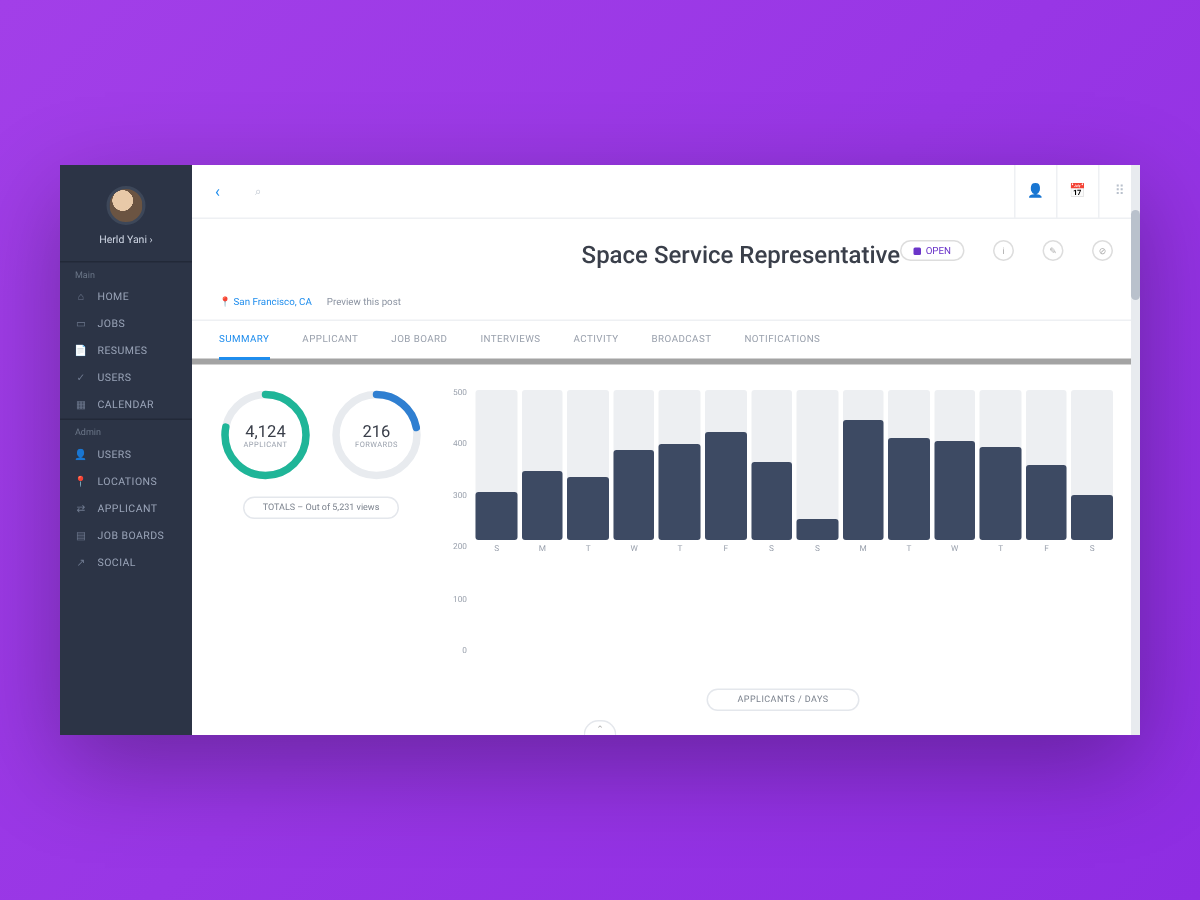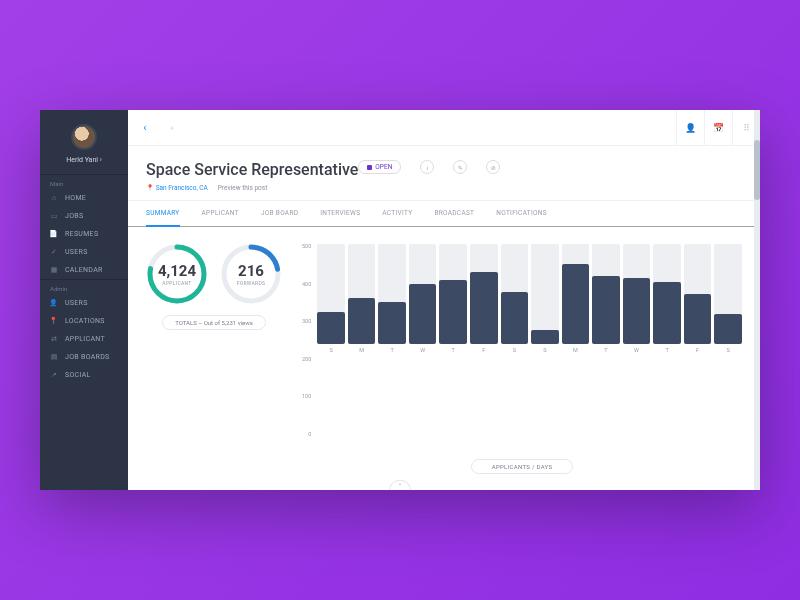--- a/index.html
+++ b/index.html
@@ -14,38 +14,38 @@
 .nav-ic{width:8px;height:8px;display:flex;align-items:center;justify-content:center;font-size:7px;color:#6f7a90}
 .nav-item span.lbl{color:#9aa4b8;letter-spacing:.3px}
 .main{flex:1;display:flex;flex-direction:column;background:#fff;overflow:hidden}
 .topbar{height:36px;display:flex;align-items:center;border-bottom:1px solid #eef0f3}
 .back{width:34px;display:flex;align-items:center;justify-content:center;color:#1f8ded;font-size:11px;cursor:pointer}
 .search{flex:1;display:flex;align-items:center;gap:6px;padding:0 8px;color:#bfc6d0;font-size:7.5px}
 .search input{border:none;outline:none;font-size:7.5px;color:#555;flex:1}
 .tbicons{display:flex}
 .tbic{width:28px;height:36px;border-left:1px solid #eef0f3;display:flex;align-items:center;justify-content:center;color:#b9c1cc;font-size:9px;cursor:pointer}
 .header{padding:14px 18px 8px;border-bottom:1px solid #eef0f3}
-.title-row{display:flex;align-items:flex-start;justify-content:flex-start}
+.title-row{display:flex;align-items:flex-start;justify-content:flex-end}
 h1{font-size:16px;font-weight:500;color:#3a3f4a}
 .actions{display:flex;gap:19px;align-items:center}
 .pill{border:1px solid #ddd;border-radius:10px;padding:2px 8px;font-size:6.5px;display:flex;align-items:center;gap:3px;color:#6b35c9}
 .pill .dot{width:5px;height:5px;background:#6b35c9;border-radius:1px}
 .circ-btn{width:14px;height:14px;border:1px solid #ddd;border-radius:50%;display:flex;align-items:center;justify-content:center;font-size:6px;color:#aaa;cursor:pointer}
-.meta{display:flex;gap:10px;align-items:center;margin-top:5px;font-size:6.5px;color:#8b93a1}
+.meta{display:flex;gap:10px;align-items:center;margin-top:18px;font-size:6.5px;color:#8b93a1}
 .meta .loc{color:#1f8ded}
-.tabs{display:flex;gap:22px;padding:0 18px;border-bottom:1px solid #a3a3a3}
+.tabs{display:flex;gap:22px;padding:0 18px;border-bottom:4px solid #a3a3a3}
 .tab{font-size:6.5px;color:#9aa1ad;padding:8px 0;cursor:pointer;letter-spacing:.3px}
 .tab.active{color:#1f8ded;border-bottom:2px solid #1f8ded;margin-bottom:-1px}
 .content{flex:1;display:flex;padding:16px 18px;gap:20px;overflow:hidden}
 .donuts{display:flex;flex-direction:column;align-items:center;gap:10px}
 .donut-row{display:flex;gap:12px}
 .donut{position:relative;width:62px;height:62px}
 .donut svg{transform:rotate(-90deg)}
 .donut .center{position:absolute;inset:0;display:flex;flex-direction:column;align-items:center;justify-content:center}
-.donut .num{font-size:15px;font-weight:700;color:#3a3f4a}
+.donut .num{font-size:11px;font-weight:400;color:#3a3f4a}
 .donut .lab{font-size:5px;color:#9aa1ad;letter-spacing:.3px}
 .caption{border:1px solid #e4e7ec;border-radius:10px;padding:3px 12px;font-size:6px;color:#7b828d}
 .chart{flex:1;display:flex;flex-direction:column}
 .chart-body{flex:1;display:flex;gap:6px}
 .yaxis{display:flex;flex-direction:column;justify-content:space-between;font-size:5.5px;color:#9aa1ad;text-align:right;padding-bottom:12px}
 .bars{flex:1;display:flex;align-items:flex-end;gap:3px;height:110px;position:relative}
 .barcol{flex:1;display:flex;flex-direction:column;align-items:center;gap:3px}
 .bar-track{width:100%;height:100px;background:#edeff2;border-radius:2px;display:flex;align-items:flex-end}
 .bar-fill{width:100%;background:#3d4a63;border-radius:2px}
 .xlab{font-size:5.5px;color:#9aa1ad}

